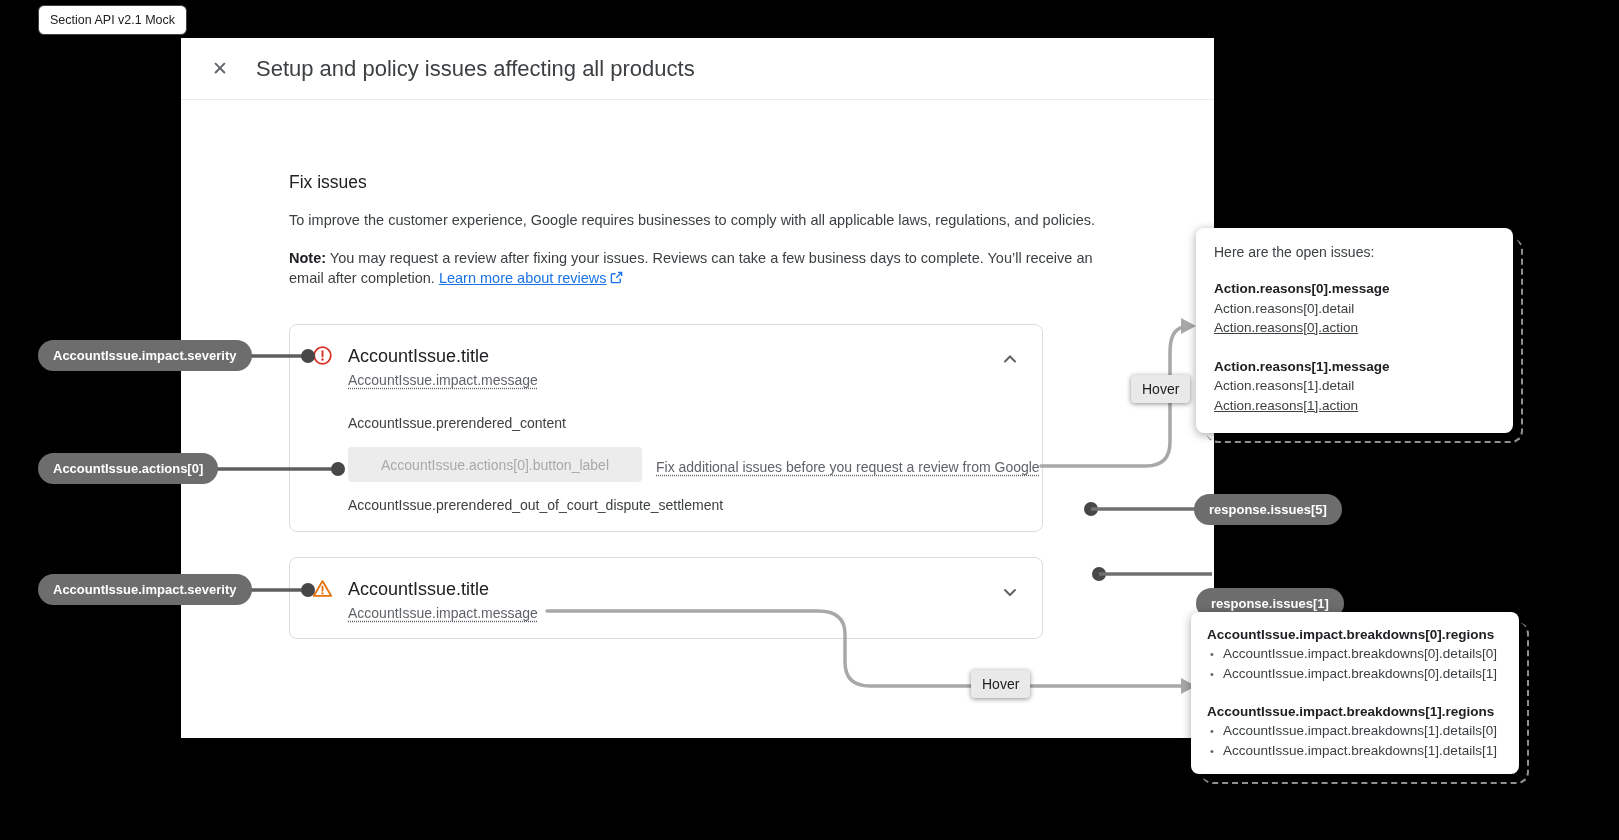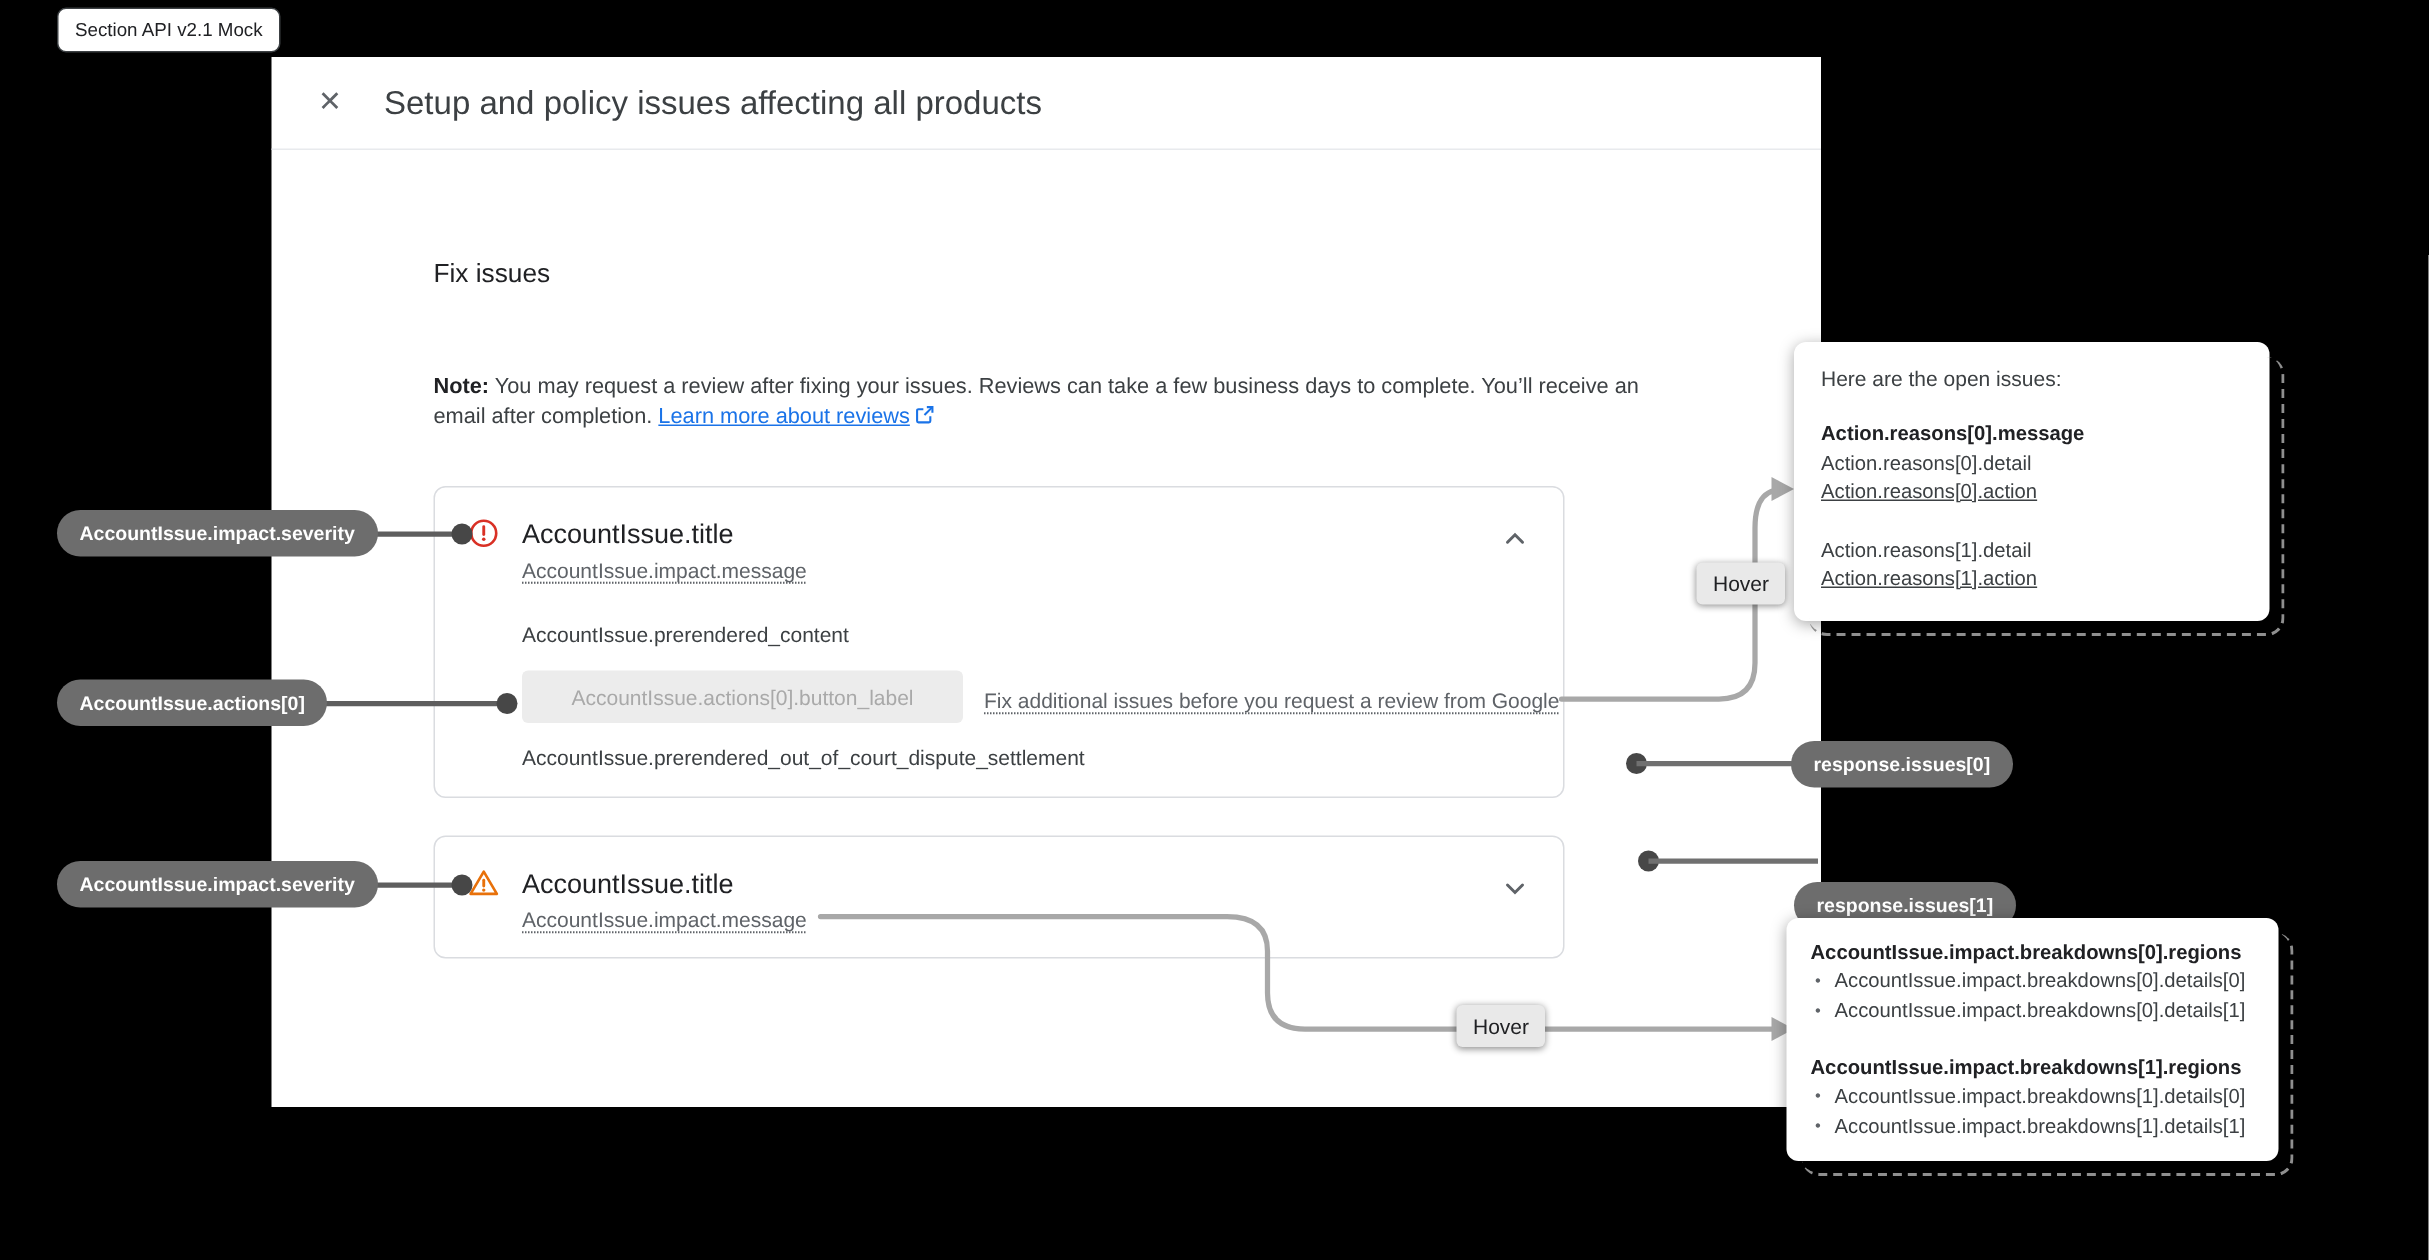--- a/index.html
+++ b/index.html
@@ -117,20 +117,21 @@
 
 <div class="abs badge">Section API v2.1 Mock</div>
 
 <div class="abs dialog">
   <div class="dialog-header">
     <span class="close-x">✕</span>
     <span class="dialog-title">Setup and policy issues affecting all products</span>
   </div>
 
   <div class="abs section-heading">Fix issues</div>
+  <div class="abs intro">To improve the customer experience, Google requires businesses to comply with all applicable laws, regulations, and policies.</div>
 
   <div class="abs note">
     <span class="note-label">Note:</span>
     <span>You may request a review after fixing your issues. Reviews can take a few business days to complete. You’ll receive an email after completion.</span>
     <a class="blue-link"><span>Learn more about reviews</span><span class="ext-icon"><svg width="13" height="13" viewBox="0 0 14 14" fill="none">
             <path d="M11 8v3.5a1 1 0 0 1-1 1H2.5a1 1 0 0 1-1-1V4a1 1 0 0 1 1-1H6" stroke="#1a73e8" stroke-width="1.5"></path>
             <path d="M8.5 1.5H12.5V5.5" stroke="#1a73e8" stroke-width="1.5"></path>
             <path d="M12.3 1.7L6.8 7.2" stroke="#1a73e8" stroke-width="1.5"></path>
           </svg></span></a>
   </div>
@@ -191,34 +192,35 @@
   <path d="M1041 466 L1146 466 Q1170 466 1170 442 L1170 352 Q1170 330 1183 327" stroke="#a8a8a8" stroke-width="3.5" fill="none" stroke-linecap="round"></path>
   <path d="M1181 318 L1196 326 L1181 334 Z" fill="#a8a8a8"></path>
 
   <path d="M547 611 L818 611 Q845 611 845 634 L845 662 Q845 686 870 686 L1183 686" stroke="#a8a8a8" stroke-width="3.5" fill="none" stroke-linecap="round"></path>
   <path d="M1181 678 L1196 686 L1181 694 Z" fill="#a8a8a8"></path>
 </svg>
 
 <div class="pill" style="left:38px; top:340px;">AccountIssue.impact.severity</div>
 <div class="pill" style="left:38px; top:453px;text-align:right;">AccountIssue.actions[0]</div>
 <div class="pill" style="left:38px; top:574px;">AccountIssue.impact.severity</div>
-<div class="pill" style="left:1194px; top:494px;">response.issues[0]</div>
+<div class="pill" style="left:1194px; top:494px;">response.issues[5]</div>
 <div class="pill" style="left:1196px; top:588px;">response.issues[1]</div>
 
 <div class="hover-chip" style="left:1131px; top:375px;">Hover</div>
 <div class="hover-chip" style="left:971px; top:670px;">Hover</div>
 
 <div class="tooltip tooltip-open-issues">
   <div class="t1-heading">Here are the open issues:</div>
   <div class="t-group">
     <div class="t-msg">Action.reasons[0].message</div>
     <div class="t-detail">Action.reasons[0].detail</div>
     <a class="t-action">Action.reasons[0].action</a>
   </div>
   <div class="t-group">
+    <div class="t-msg">Action.reasons[1].message</div>
     <div class="t-detail">Action.reasons[1].detail</div>
     <a class="t-action">Action.reasons[1].action</a>
   </div>
 </div>
 
 <div class="tooltip tooltip-breakdowns">
   <div class="t2-group">
     <div class="t2-regions">AccountIssue.impact.breakdowns[0].regions</div>
     <ul class="t2-list">
       <li>AccountIssue.impact.breakdowns[0].details[0]</li>

